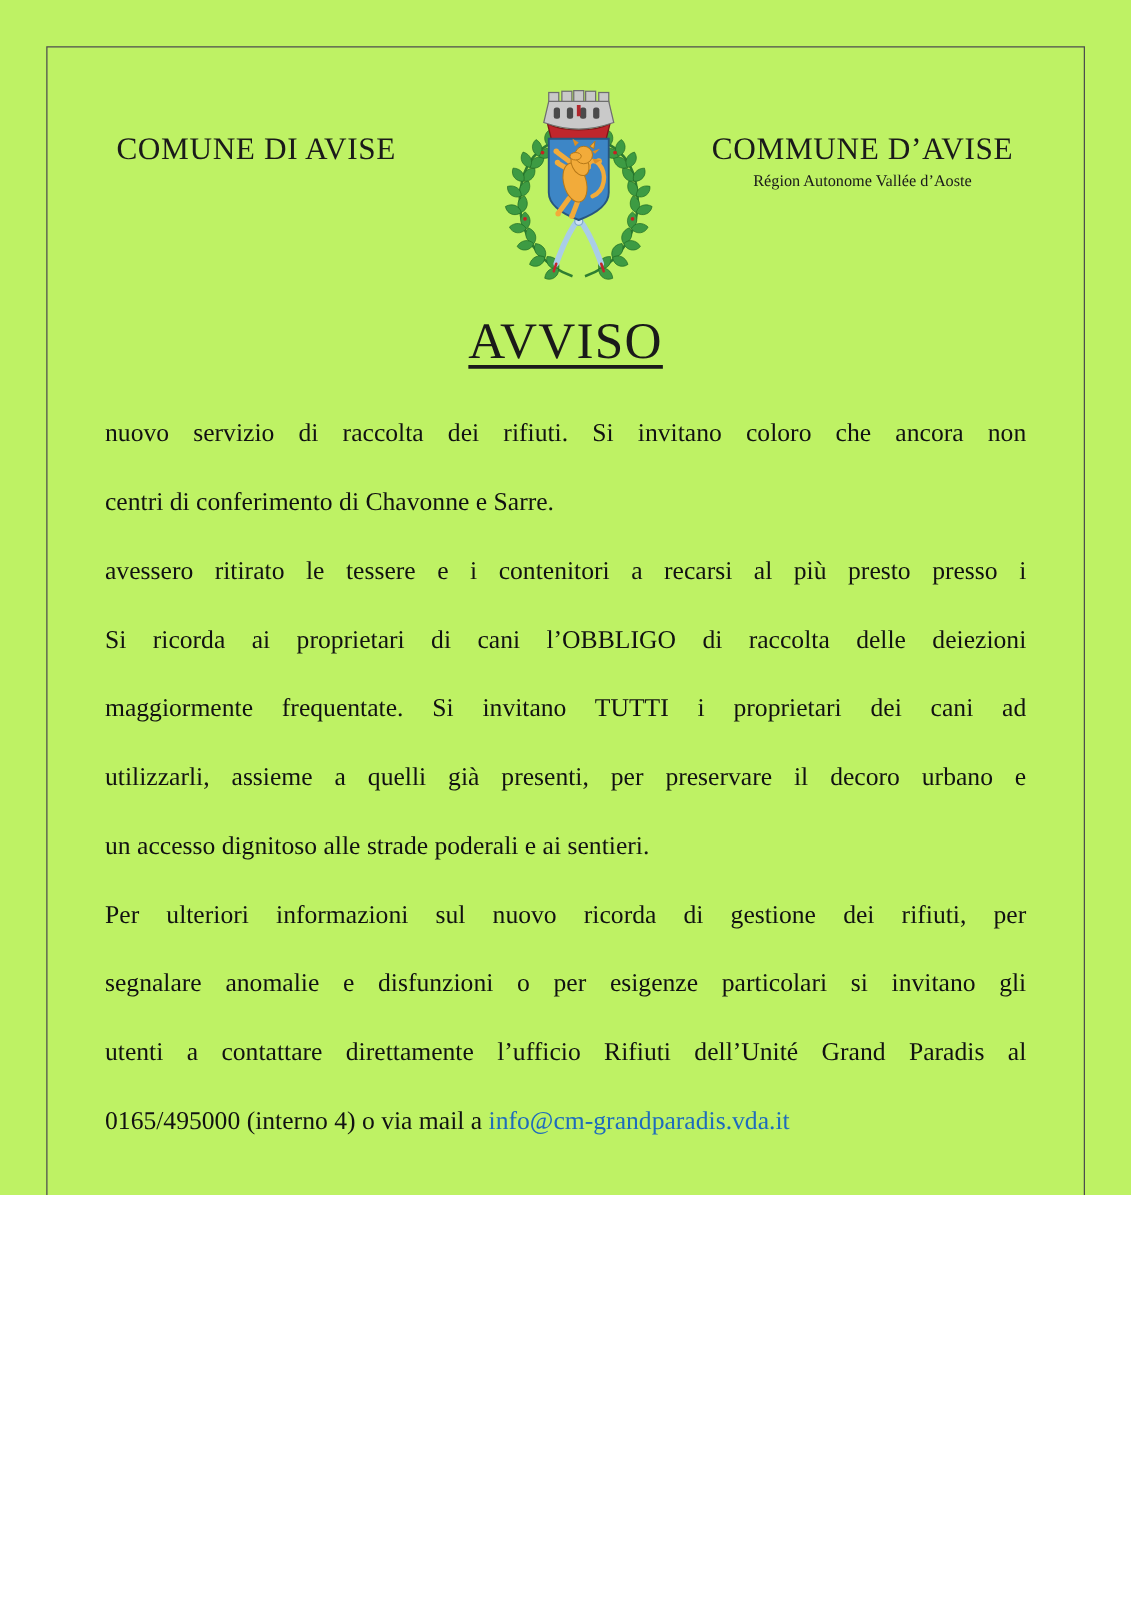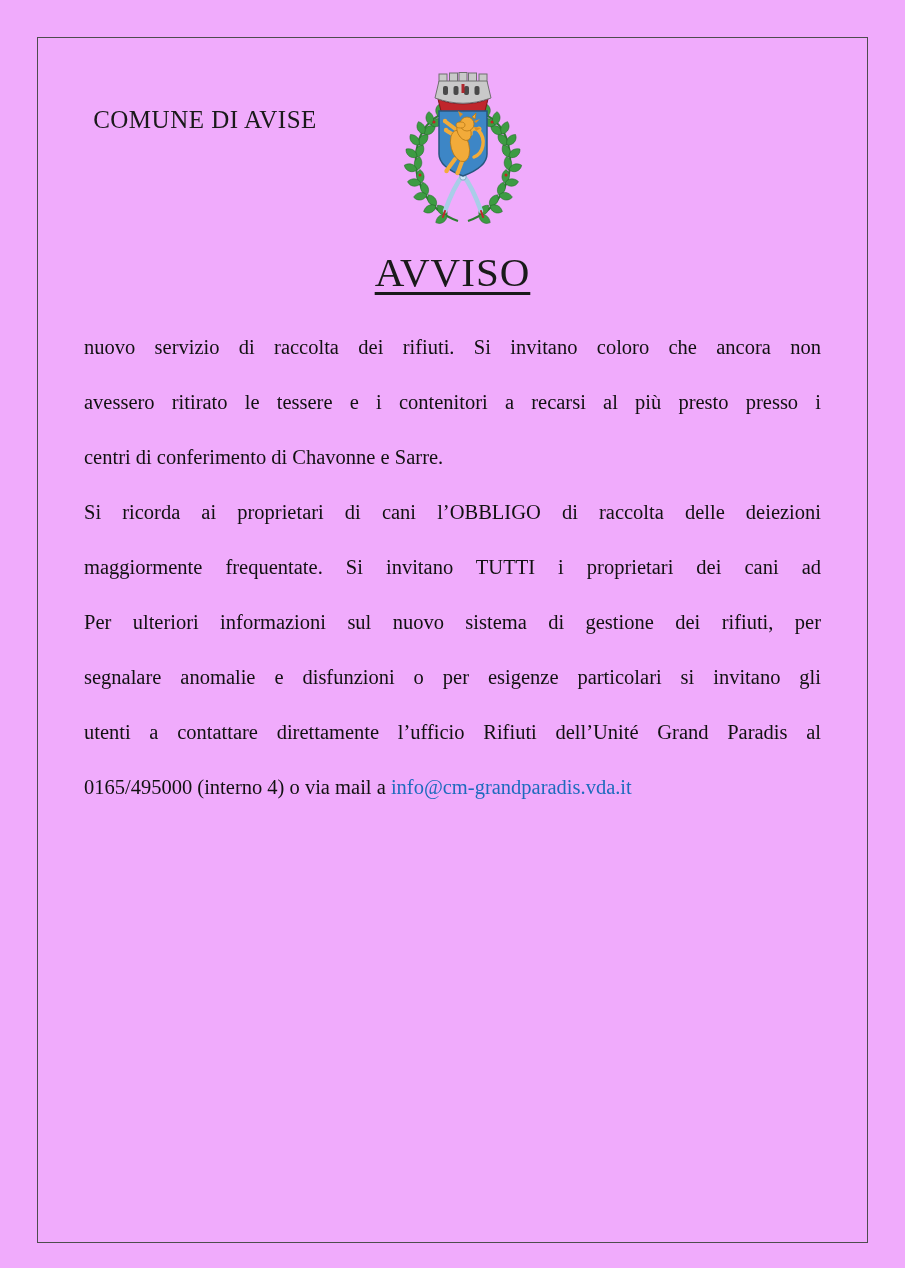--- a/index.html
+++ b/index.html
@@ -1,20 +1,20 @@
 <!DOCTYPE html>
 <html><head>
 <meta charset="utf-8">
 <style>
   * { margin:0; padding:0; box-sizing:border-box; }
   html,body { background:#ffffff; }
   .page {
     position:relative;
-    width:905px; height:1268px;
-    background:#f0abfc;
+    width:905px; height:956px;
+    background:#bef264;
     font-family:"Liberation Serif","DejaVu Serif",serif;
     color:#1a1a1a;
     overflow:hidden;
   }
   .border-frame {
     position:absolute;
     left:37px; top:37px;
     width:831px; height:1206px;
     border:1.5px solid #4d4d4d;
   }
@@ -134,34 +134,40 @@
       <ellipse cx="66" cy="62" rx="6.5" ry="10" transform="rotate(-25 66 62)"></ellipse>
       <path d="M76,52 l6,-2 l-4,4 Z" fill="#d98f26" stroke="none"></path>
       <path d="M76,58 l7,1 l-5,3 Z" fill="#d98f26" stroke="none"></path>
       <path d="M62,48 l-2,-6 l5,3 Z" fill="#d98f26" stroke="none"></path>
       <circle cx="69" cy="55" r="7"></circle>
       <path d="M74,48 l4,-4 l-1,6 Z"></path>
       <ellipse cx="62.5" cy="56" rx="4.5" ry="3"></ellipse>
     </g>
   </svg>
 
+  <div class="hdr-block hdr-right">
+    <div class="hdr-title">COMMUNE D’AVISE</div>
+    <div class="hdr-subtitle">Région Autonome Vallée d’Aoste</div>
+  </div>
 
   <div class="notice-title">
     <span>AVVISO</span>
   </div>
 
   <div class="body-text">
 
     <div class="jline">nuovo servizio di raccolta dei rifiuti. Si invitano coloro che ancora non</div>
+    <div class="jline last">centri di conferimento di Chavonne e Sarre.</div>
     <div class="jline">avessero ritirato le tessere e i contenitori a recarsi al più presto presso i</div>
-    <div class="jline last">centri di conferimento di Chavonne e Sarre.</div>
 
     <div class="jline">Si ricorda ai proprietari di cani l’OBBLIGO di raccolta delle deiezioni</div>
     <div class="jline">maggiormente frequentate. Si invitano TUTTI i proprietari dei cani ad</div>
+    <div class="jline">utilizzarli, assieme a quelli già presenti, per preservare il decoro urbano e</div>
+    <div class="jline last">un accesso dignitoso alle strade poderali e ai sentieri.</div>
 
-    <div class="jline">Per ulteriori informazioni sul nuovo sistema di gestione dei rifiuti, per</div>
+    <div class="jline">Per ulteriori informazioni sul nuovo ricorda di gestione dei rifiuti, per</div>
     <div class="jline">segnalare anomalie e disfunzioni o per esigenze particolari si invitano gli</div>
     <div class="jline">utenti a contattare direttamente l’ufficio Rifiuti dell’Unité Grand Paradis al</div>
     <div class="jline last">
       <span>0165/495000 (interno 4) o via mail a </span><a class="mail-link">info@cm-grandparadis.vda.it</a>
     </div>
   </div>
 </div>
 
 </body></html>

